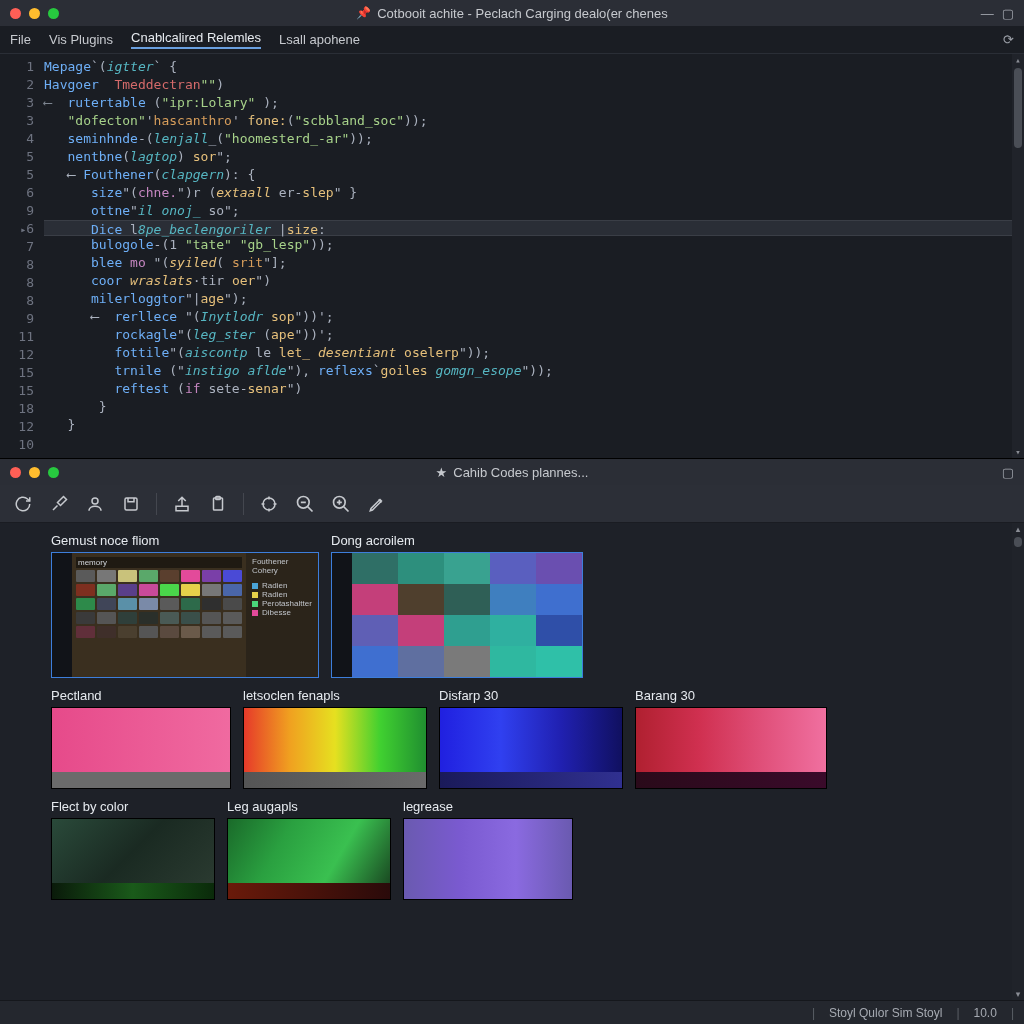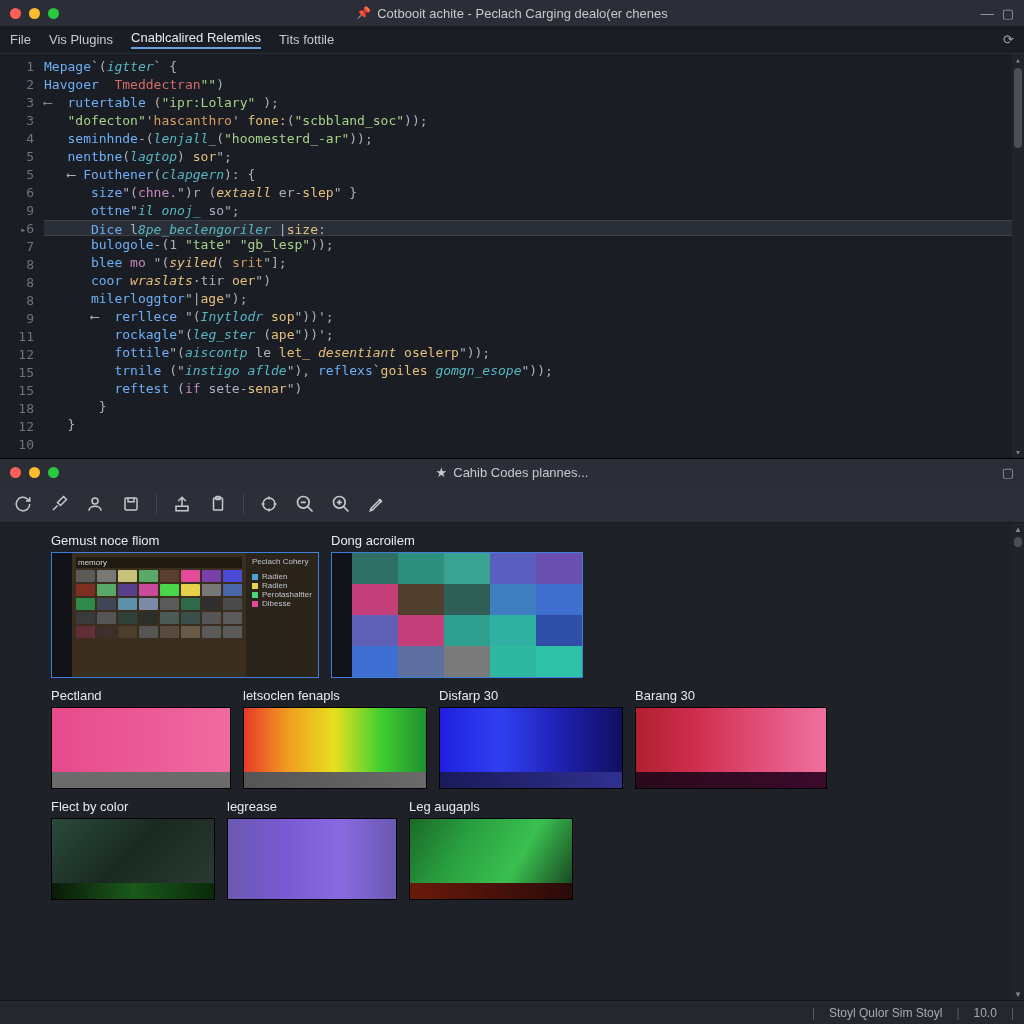--- a/index.html
+++ b/index.html
@@ -140,21 +140,21 @@
     </div>
     <div class="controls">
       <span>—</span>
       <span>▢</span>
     </div>
   </div>
   <div class="menubar">
       <span class="menu-item">File</span>
       <span class="menu-item">Vis Plugins</span>
       <span class="menu-item active">Cnablcalired Relemles</span>
-      <span class="menu-item">Tits fottile</span>
+      <span class="menu-item">Lsall apohene</span>
       <span class="refresh">⟳</span>
     </div>
   <div class="editor">
     <div class="gutter">
         <div class="ln">1</div>
         <div class="ln">2</div>
         <div class="ln">3</div>
         <div class="ln">3</div>
         <div class="ln">4</div>
         <div class="ln">5</div>
@@ -313,21 +313,21 @@
                 <div class="swatch" style="background: rgb(63, 47, 42);"></div>
                 <div class="swatch" style="background: rgb(74, 63, 47);"></div>
                 <div class="swatch" style="background: rgb(85, 85, 85);"></div>
                 <div class="swatch" style="background: rgb(90, 74, 63);"></div>
                 <div class="swatch" style="background: rgb(106, 90, 74);"></div>
                 <div class="swatch" style="background: rgb(90, 90, 90);"></div>
                 <div class="swatch" style="background: rgb(90, 90, 90);"></div>
               </div>
           </div>
           <div class="gemust-right">
-            <div style="margin-bottom:4px;">Peclach Cohery</div>
+            <div style="margin-bottom:4px;">Fouthener Cohery</div>
             <div id="legend-list">
                 <div class="legend-item">
                   <span class="legend-dot" style="background:#4aa3d6"></span>
                   <span>Radien</span>
                 </div>
                 <div class="legend-item">
                   <span class="legend-dot" style="background:#e6d14a"></span>
                   <span>Radien</span>
                 </div>
                 <div class="legend-item">
@@ -406,30 +406,30 @@
 
     <div class="row" id="grad-row2">
         <div class="card">
           <div class="card-title">Flect by color</div>
           <div class="card-body grad-body" style="width: 164px;">
             <div class="grad-main" style="background: linear-gradient(135deg, rgb(42, 74, 58), rgb(26, 42, 34), rgb(42, 58, 48));"></div>
             <div class="grad-strip" style="background: linear-gradient(90deg, rgb(10, 26, 10), rgb(26, 90, 26), rgb(10, 42, 10));"></div>
           </div>
         </div>
         <div class="card">
-          <div class="card-title">legrease</div>
-          <div class="card-body grad-body" style="width: 170px;">
-            <div class="grad-main" style="background: linear-gradient(90deg, rgb(106, 90, 176), rgb(122, 90, 208), rgb(138, 106, 224), rgb(106, 90, 176));"></div>
-          </div>
-        </div>
-        <div class="card">
           <div class="card-title">Leg augapls</div>
           <div class="card-body grad-body" style="width: 164px;">
             <div class="grad-main" style="background: linear-gradient(120deg, rgb(26, 106, 42), rgb(42, 160, 64), rgb(58, 192, 80), rgb(26, 74, 34));"></div>
             <div class="grad-strip" style="background: linear-gradient(90deg, rgb(106, 26, 10), rgb(42, 10, 10));"></div>
+          </div>
+        </div>
+        <div class="card">
+          <div class="card-title">legrease</div>
+          <div class="card-body grad-body" style="width: 170px;">
+            <div class="grad-main" style="background: linear-gradient(90deg, rgb(106, 90, 176), rgb(122, 90, 208), rgb(138, 106, 224), rgb(106, 90, 176));"></div>
           </div>
         </div>
       </div>
   </div>
 
   <div class="statusbar">
     <span class="sb-sep">|</span>
     <span>Stoyl Qulor Sim Stoyl</span>
     <span class="sb-sep">|</span>
     <span>10.0</span>

